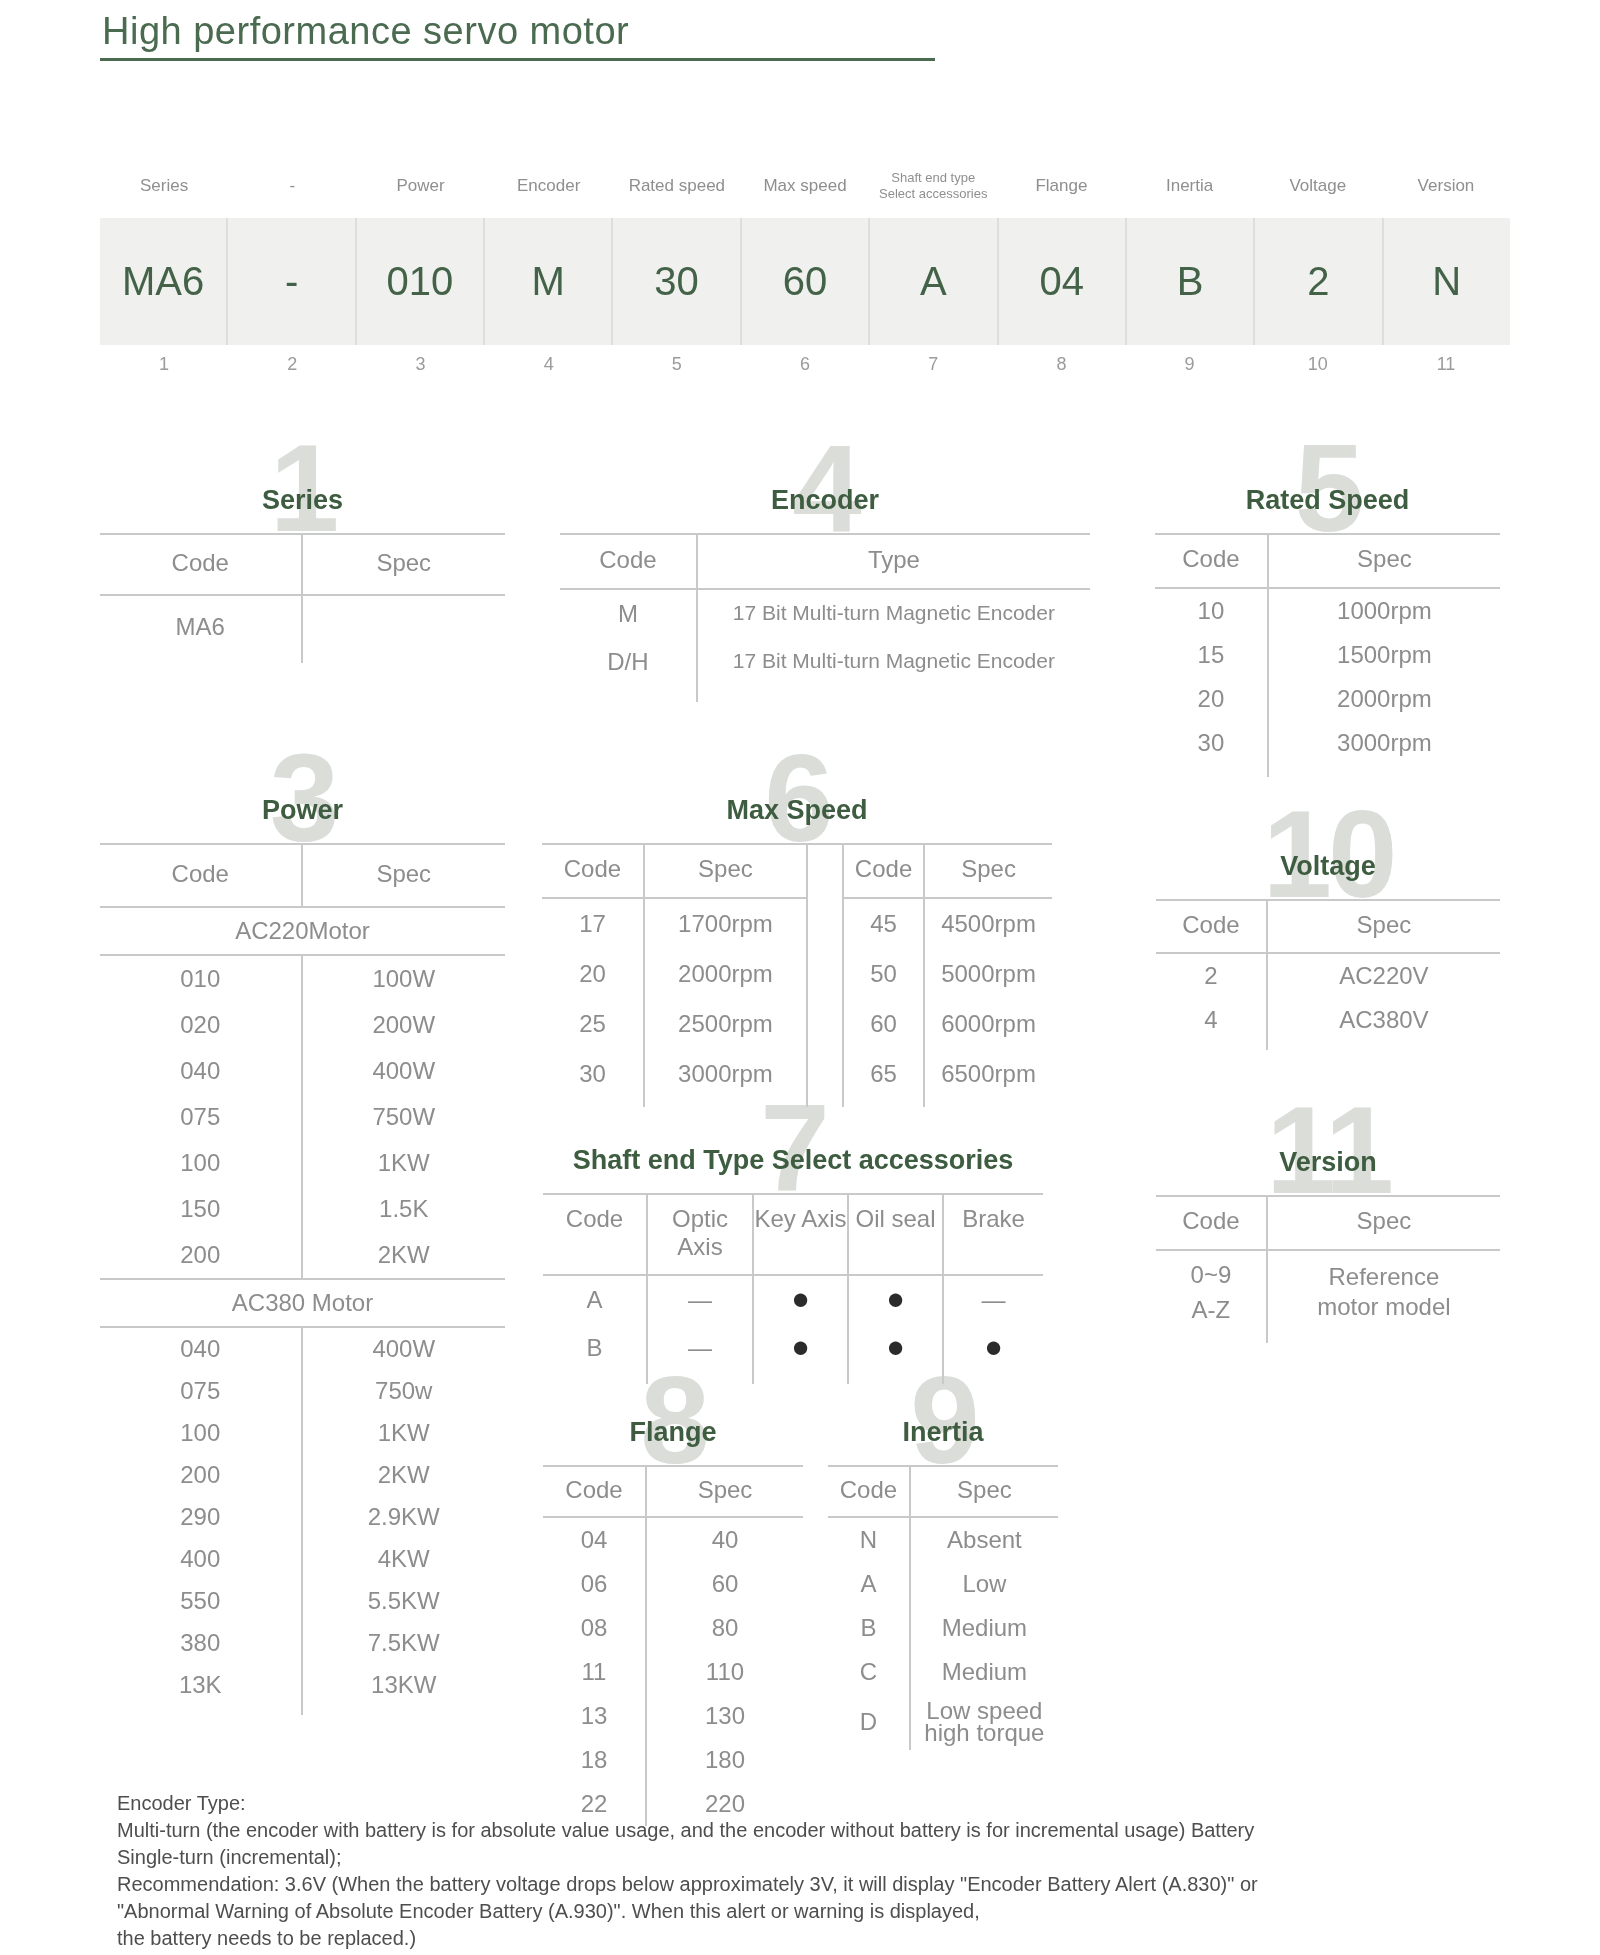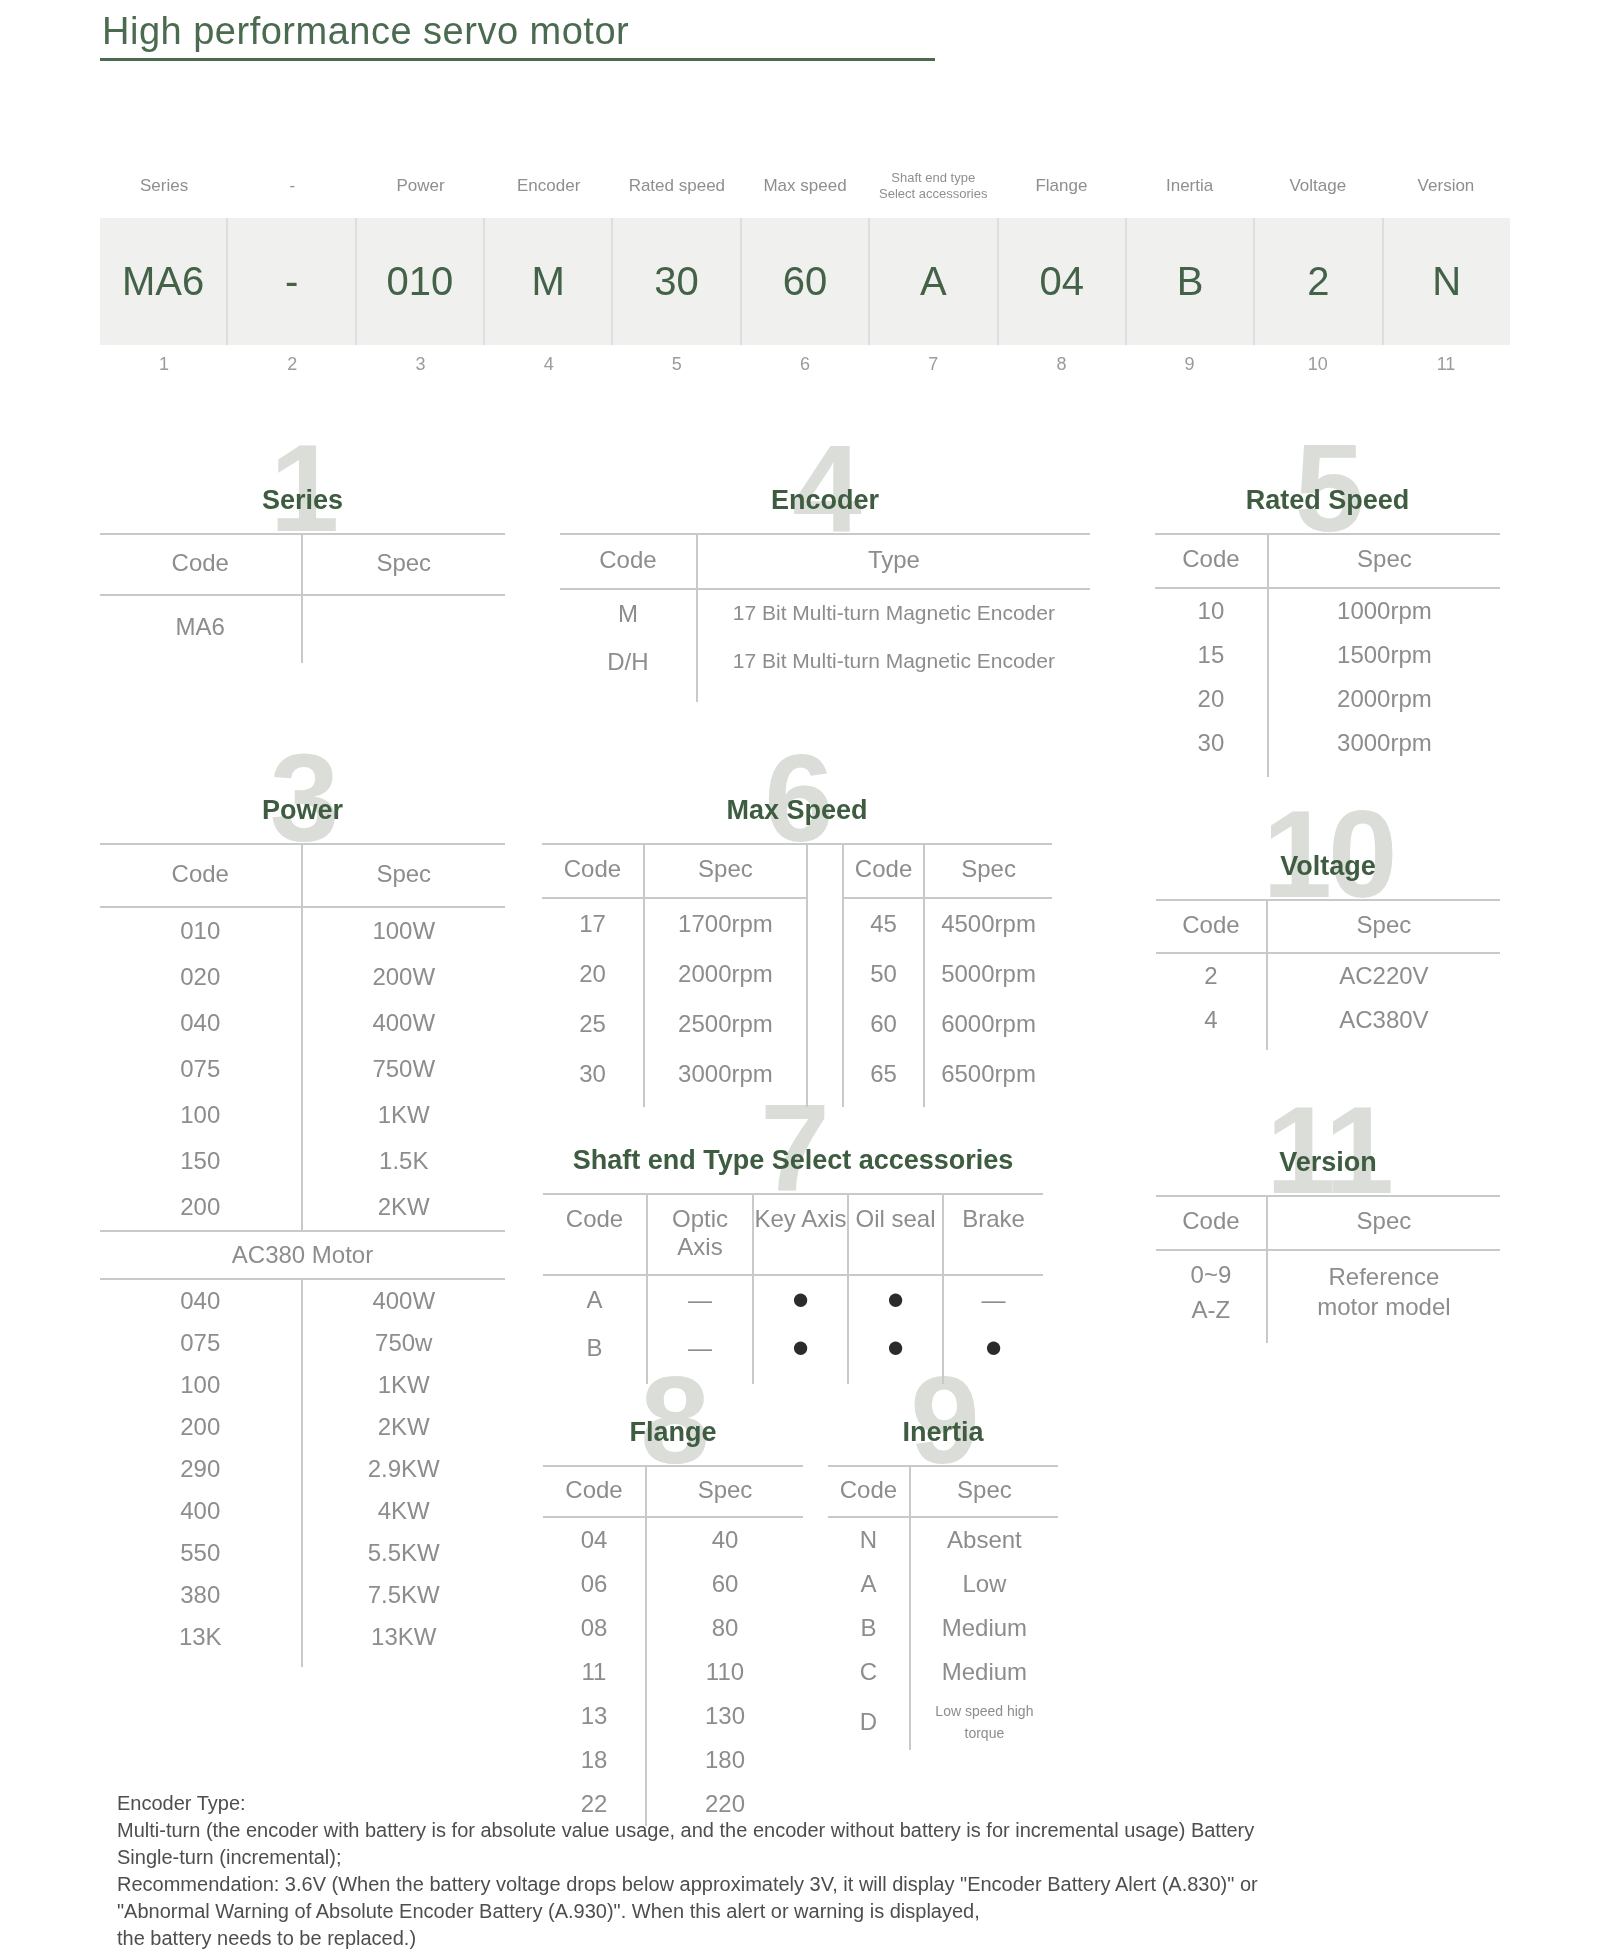--- a/index.html
+++ b/index.html
@@ -68,21 +68,21 @@
   #shaft .thead .c{padding:10px 0 13px}
   #shaft .r .c{padding:10px 0}
   #shaft .r:last-child .c{padding-bottom:22px}
   .dot{font-size:31px; line-height:26px; color:#2b2b2b;}
 
   #flange .thead .c{padding:9px 0 12px}
   #flange .r .c{padding:8px 0}
 
   #inertia .thead .c{padding:9px 0 12px}
   #inertia .r .c{padding:8px 0}
-  #inertia .sm{font-size:14px; line-height:22px; padding:6px 4px !important;}
+  #inertia .sm{font-size:24px; line-height:22px; padding:6px 4px !important;}
   #inertia .dcode{padding:14px 0 !important;}
   #inertia .r:last-child .c{padding-bottom:14px}
 
   #voltage .thead .c{padding:10px 0 13px}
   #voltage .r .c{padding:8px 0}
   #voltage .r:last-child .c{padding-bottom:16px}
 
   #version .thead .c{padding:10px 0 14px}
   #version .vercol{padding:6px 0 16px}
   #version .vercol div{line-height:35px}
@@ -215,20 +215,21 @@
     <div class="sec-head">
       <span class="wm">3</span>
       <span class="ttl">Power</span>
     </div>
     <div class="tbl">
       <div class="thead">
         <div class="c vd w50">Code</div>
         <div class="c w50">Spec</div>
       </div>
       <div class="g1">
+        <div class="band">AC220Motor</div>
         <div class="r">
             <div class="c vd w50">010</div>
             <div class="c w50">100W</div>
           </div>
         <div class="r">
             <div class="c vd w50">020</div>
             <div class="c w50">200W</div>
           </div>
         <div class="r">
             <div class="c vd w50">040</div>

